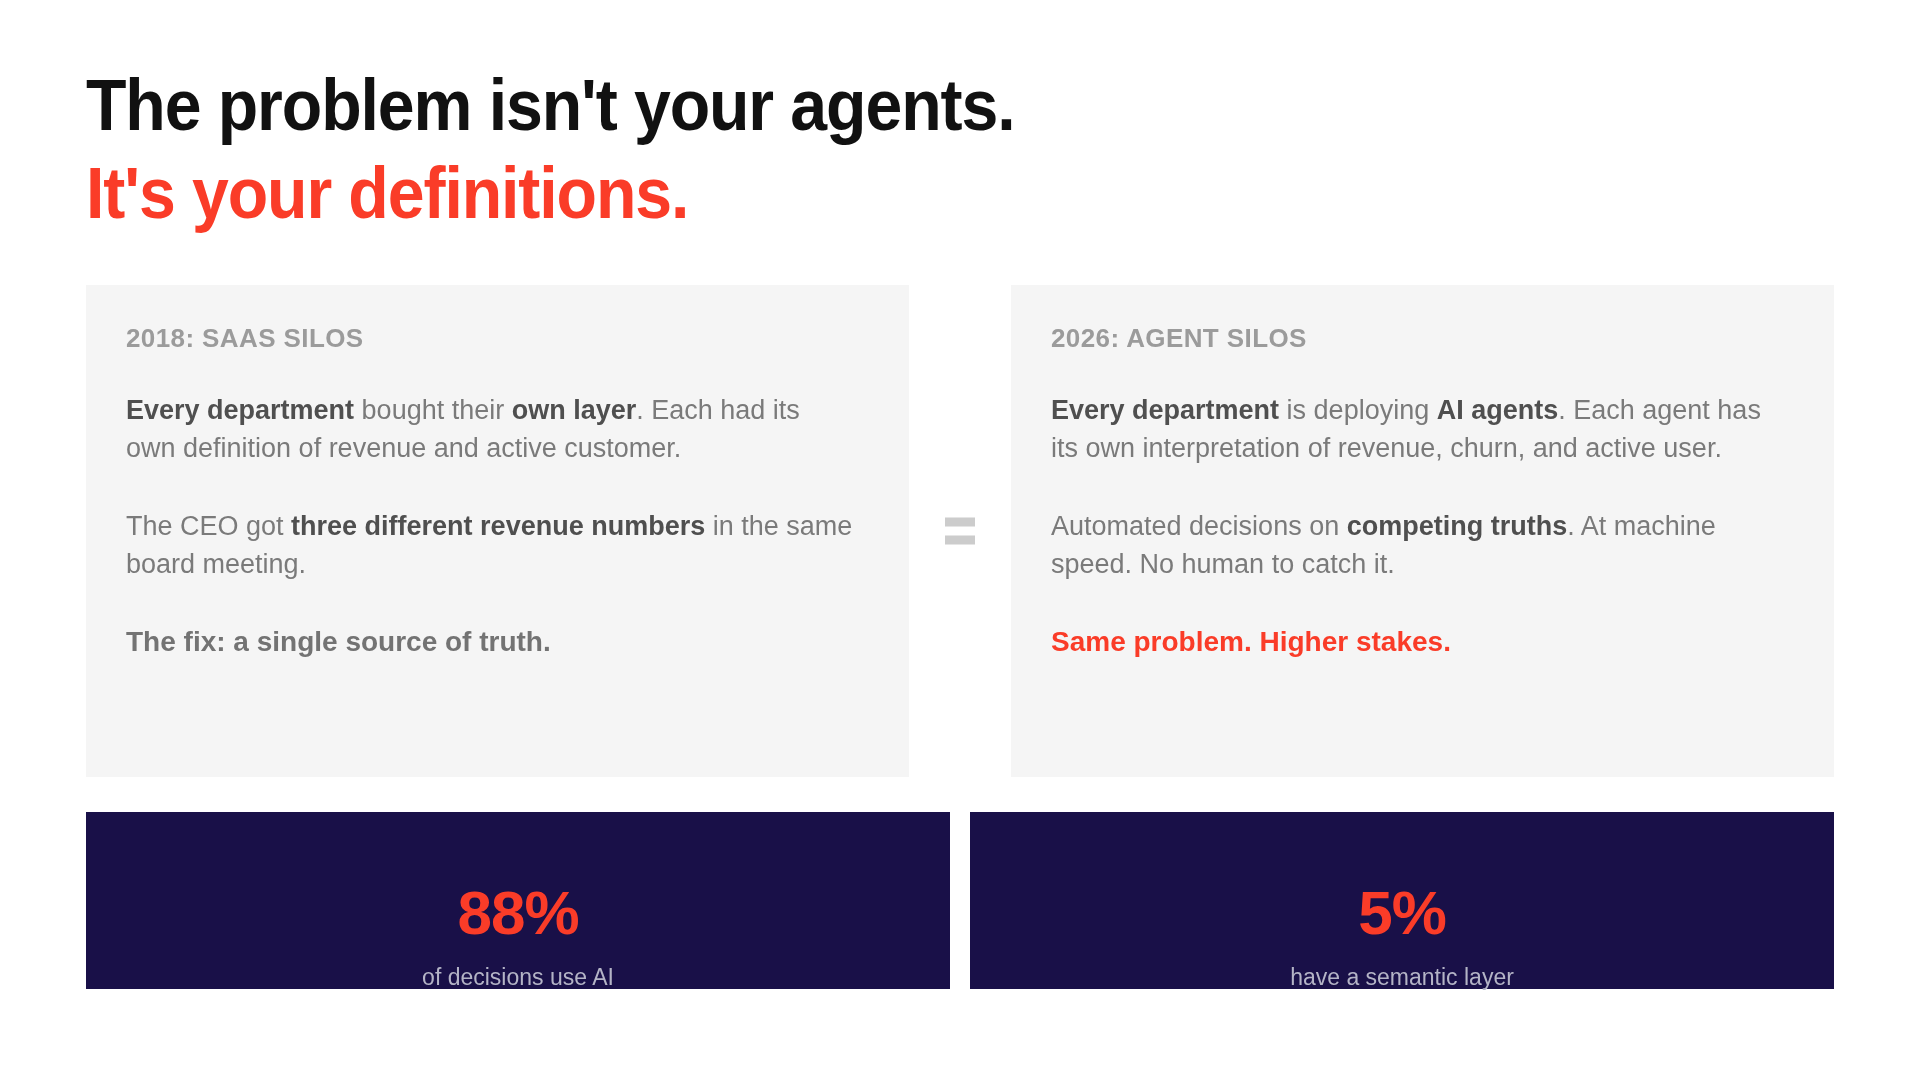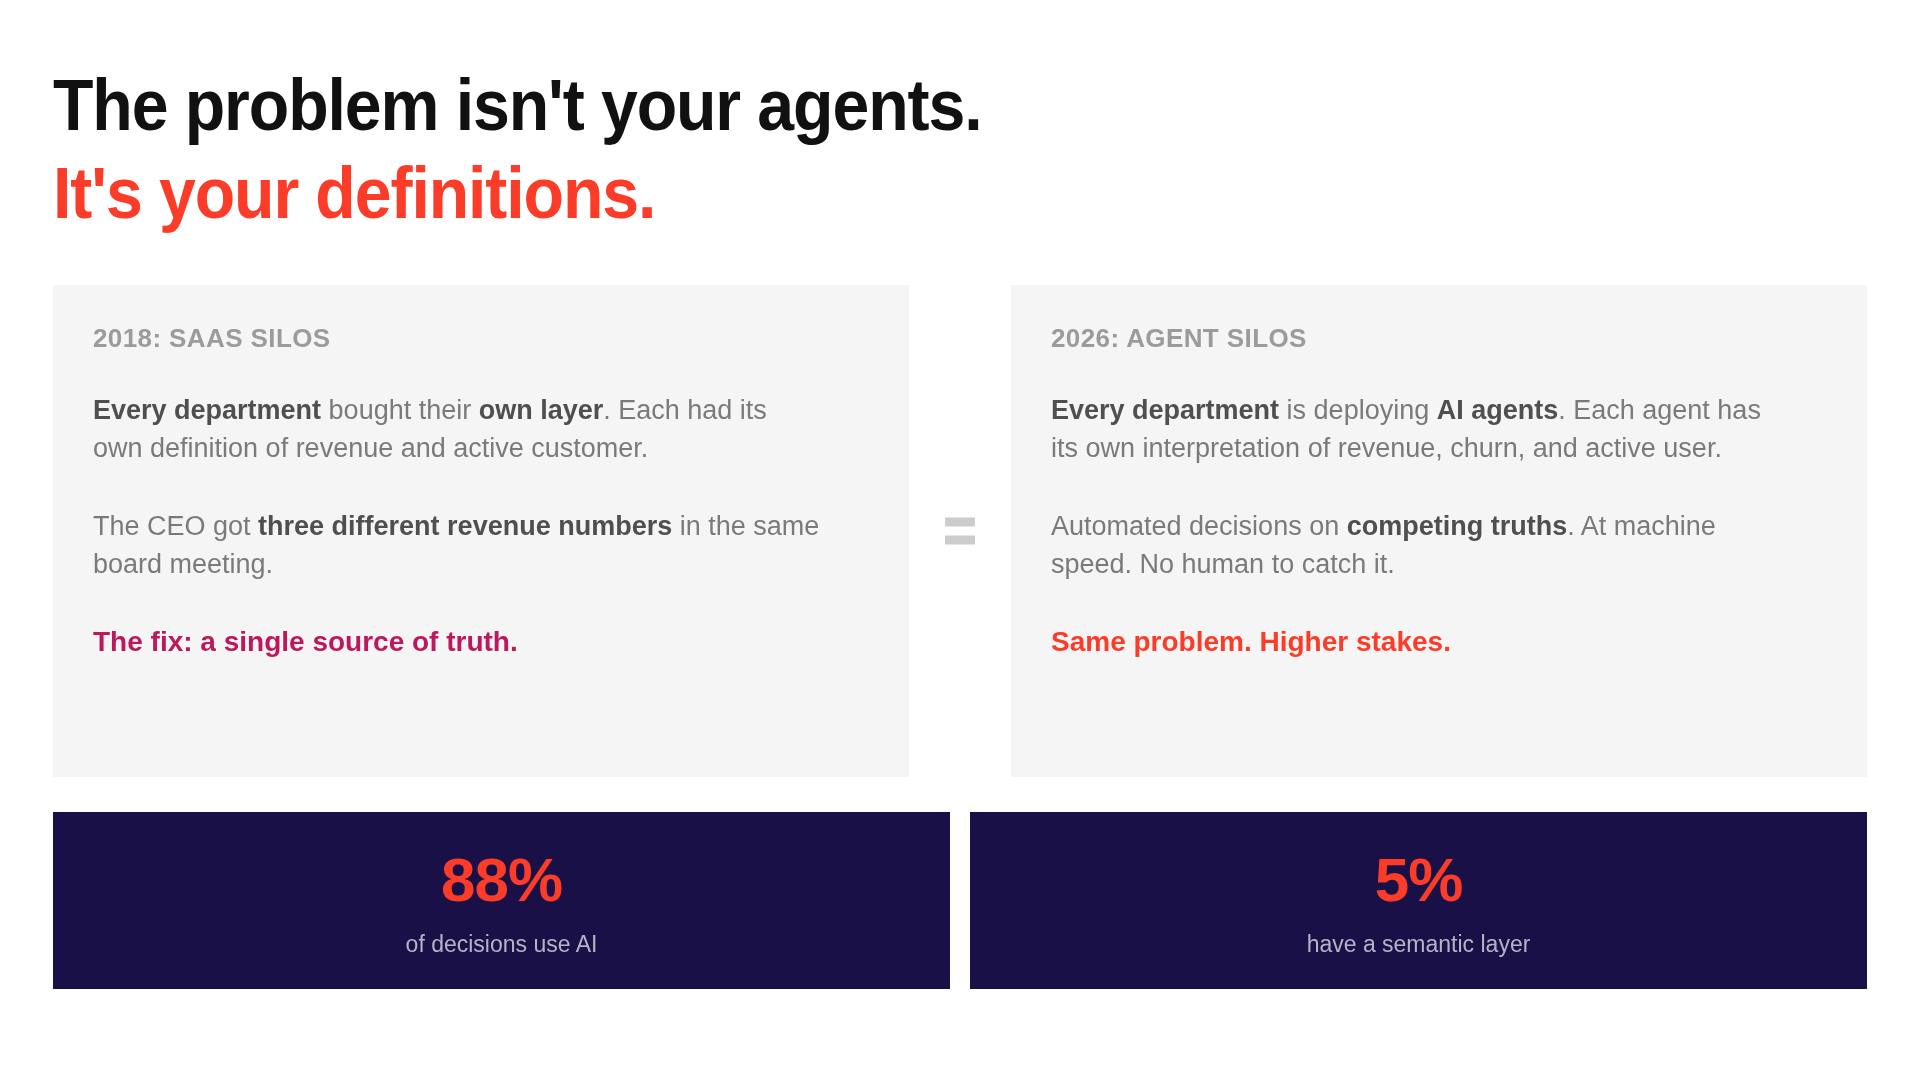--- a/index.html
+++ b/index.html
@@ -13,21 +13,21 @@
     overflow: hidden;
     font-family: "Liberation Sans", sans-serif;
     -webkit-font-smoothing: antialiased;
   }
 
   .slide {
     position: relative;
     width: 1920px;
     height: 919px;
     box-sizing: border-box;
-    padding: 0 53px;
+    padding: 0 86px;
     background: #ffffff;
   }
 
   
   .headline {
     padding-top: 68px;
   }
   .headline-line {
     font-size: 72px;
     font-weight: bold;
@@ -72,21 +72,21 @@
   .card-para b, .card-para strong {
     color: #4f4f4f;
     font-weight: bold;
   }
   .card-kicker {
     font-size: 28px;
     font-weight: bold;
     line-height: 1.35;
     margin: 0;
   }
-  .card-kicker.dark { color: #be185d; }
+  .card-kicker.dark { color: #737373; }
   .card-kicker.accent { color: #fa3c28; }
 
   
   .equals-sign {
     position: absolute;
     left: 50%;
     top: 50%;
     transform: translate(-50%, -50%);
     display: flex;
     flex-direction: column;
@@ -107,21 +107,21 @@
     gap: 20px;
   }
   .stat-box {
     flex: 1 1 0;
     background: #191048;
     box-sizing: border-box;
     height: 177px;
     display: flex;
     flex-direction: column;
     align-items: center;
-    justify-content: center;
+    justify-content: flex-end;
     padding-top: 4px;
   }
   .stat-value {
     font-size: 62px;
     font-weight: bold;
     color: #fa3c28;
     line-height: 1;
     letter-spacing: -1px;
   }
   .stat-label {

